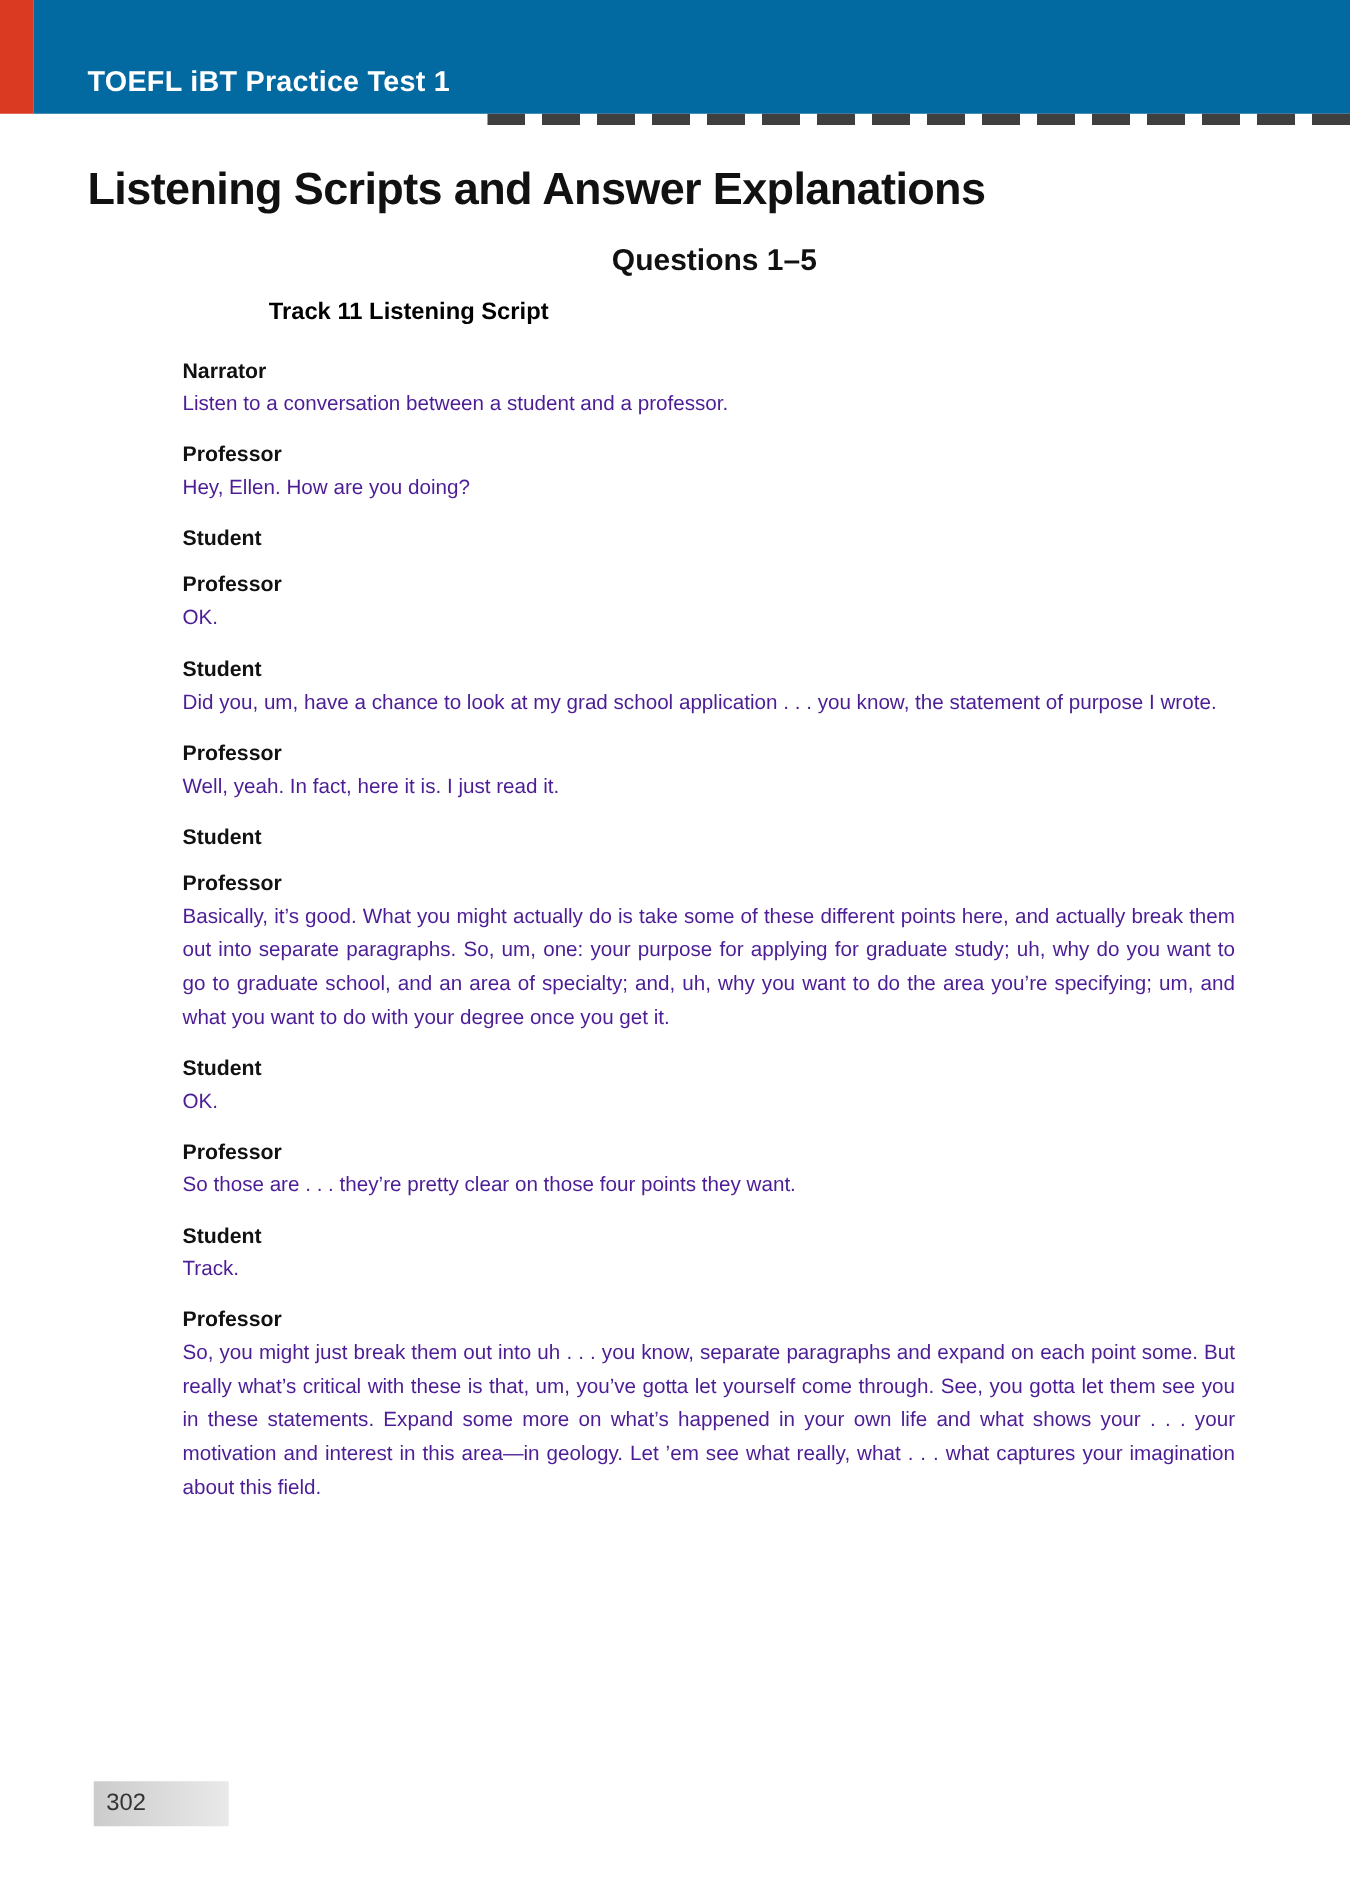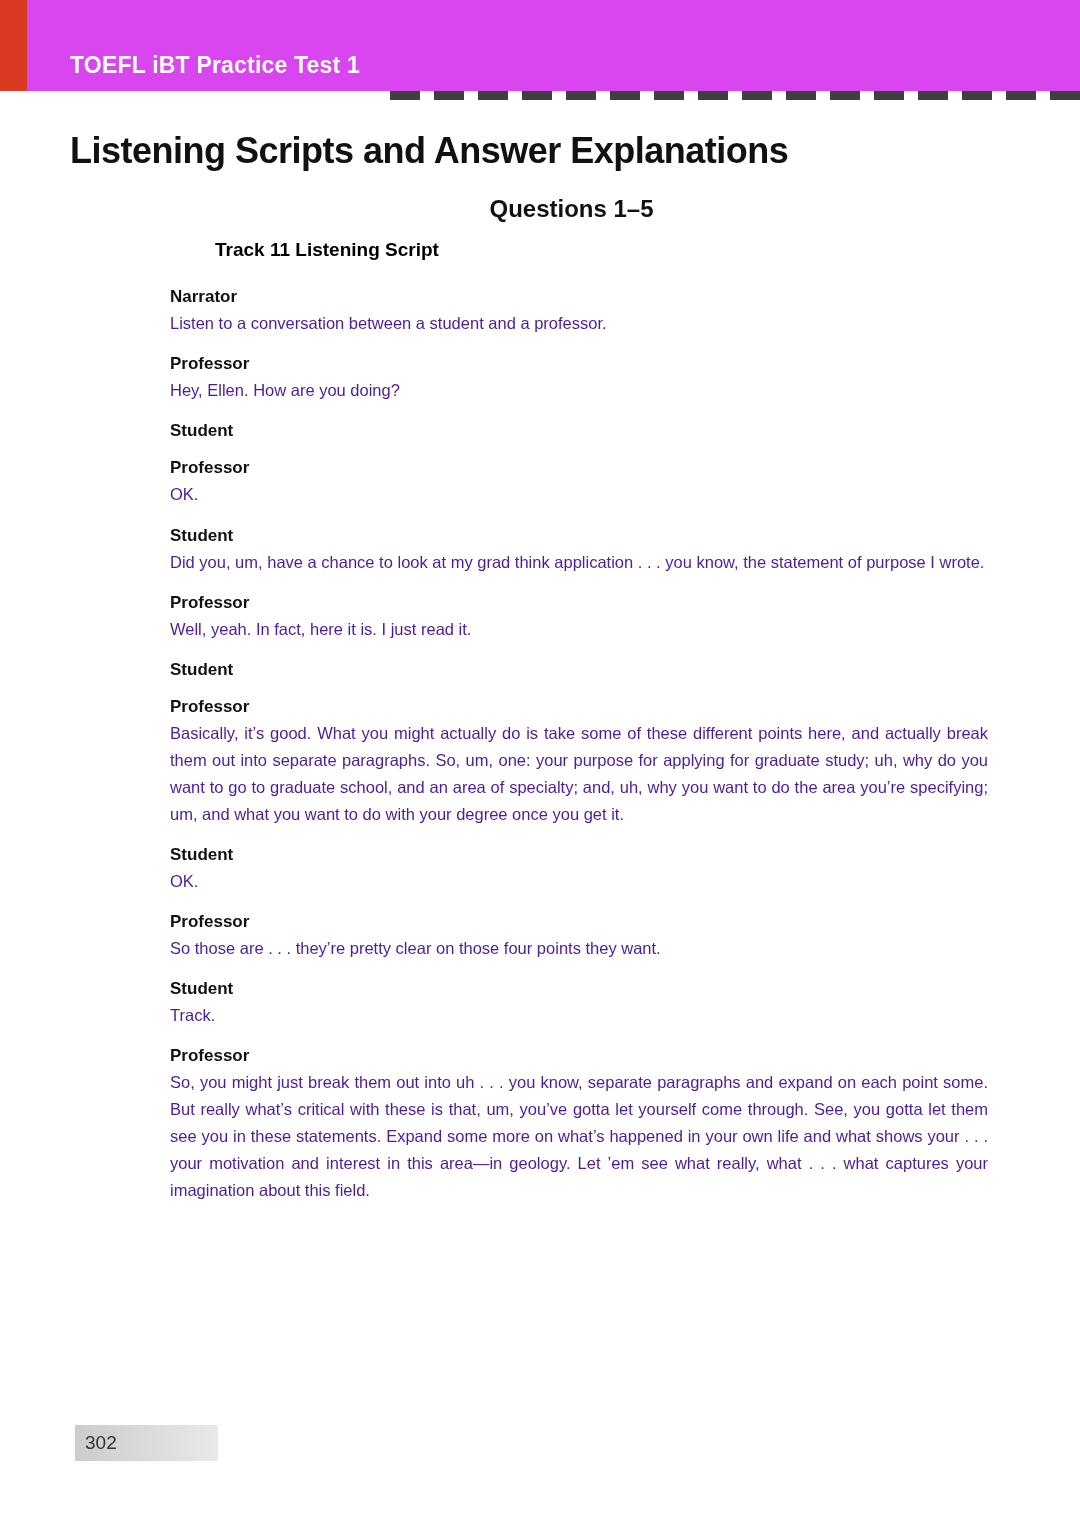--- a/index.html
+++ b/index.html
@@ -13,21 +13,21 @@
   }
   
   .red-strip {
     position:absolute; left:0; top:0;
     width:27px; height:91px;
     background:#d93a21;
   }
   .header-band {
     position:absolute; left:27px; top:0; right:0;
     height:91px;
-    background:#d946ef;
+    background:#0369a1;
     color:#ffffff;
     display:flex;
     align-items:flex-end;
     box-sizing:border-box;
     padding:0 0 12px 43px;
     font-weight:bold;
     font-size:23px;
     letter-spacing:0.2px;
   }
   .dash-line {
@@ -53,41 +53,41 @@
     margin:17px 0 0 85px;
     font-size:24px;
     color:#111;
     text-align:center;
   }
   h3.subsection-title {
     margin:16px 0 26px 145px;
     font-size:19px;
     color:#000000;
   }
-  .dialogue { margin-left:100px; }
+  .dialogue { margin-left:76px; }
   .turn { margin-bottom:17px; }
   .speaker {
     font-weight:bold;
     font-size:17px;
     margin-bottom:3px;
     color:#111;
   }
   .turn p {
     margin:0;
     font-size:16.5px;
     line-height:1.64;
     text-align:justify;
     color:#4c1d95;
   }
   
   .page-number-box {
     position:absolute;
     left:75px;
     top:1425px;
-    width:143px;
+    width:108px;
     height:36px;
     background:linear-gradient(90deg, #cccccc 0%, #e9e9e9 100%);
     display:flex;
     align-items:center;
     box-sizing:border-box;
     padding-left:10px;
     font-size:19px;
     color:#333333;
   }
 </style>
@@ -122,21 +122,21 @@
         </div>
         <div class="turn">
           <div class="speaker">Student</div>
         </div>
         <div class="turn">
           <div class="speaker">Professor</div>
           <p>OK.</p>
         </div>
         <div class="turn">
           <div class="speaker">Student</div>
-          <p>Did you, um, have a chance to look at my grad think application . . . you know, the statement of purpose I wrote.</p>
+          <p>Did you, um, have a chance to look at my grad school application . . . you know, the statement of purpose I wrote.</p>
         </div>
         <div class="turn">
           <div class="speaker">Professor</div>
           <p>Well, yeah. In fact, here it is. I just read it.</p>
         </div>
         <div class="turn">
           <div class="speaker">Student</div>
         </div>
         <div class="turn">
           <div class="speaker">Professor</div>

